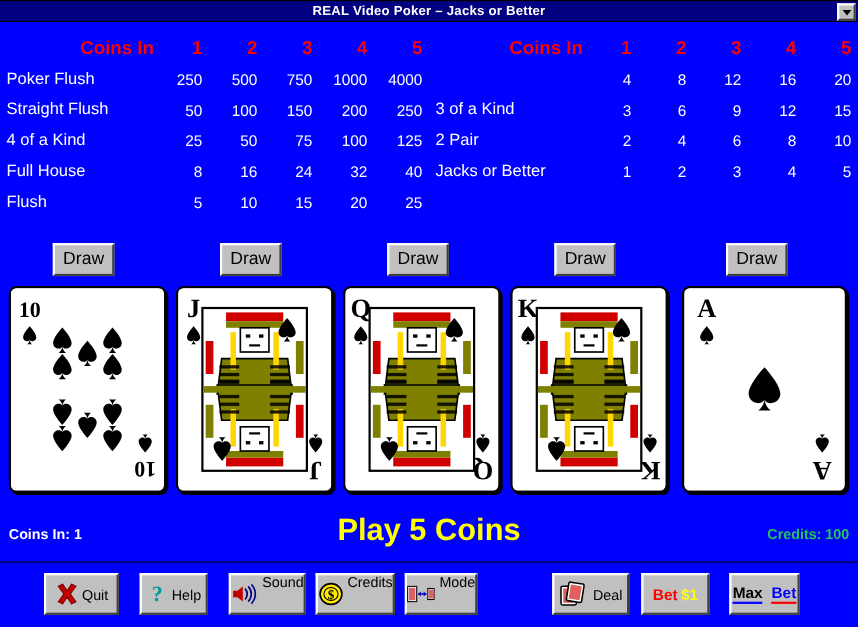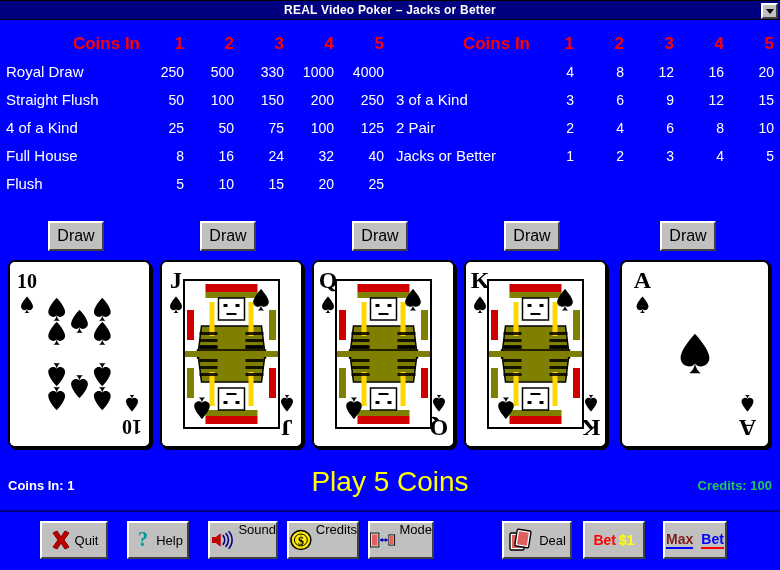--- a/index.html
+++ b/index.html
@@ -78,21 +78,21 @@
   #coins-in {
     position: absolute; left: 8px; top: 478px;
     color: #ffffff; font-size: 13px; font-weight: bold;
   }
   #credits {
     position: absolute; right: 8px; top: 478px;
     color: #22c55e; font-size: 13px; font-weight: bold;
   }
   #play-msg {
     position: absolute; left: 0; top: 466px; width: 780px; text-align: center;
-    color: #ffff00; font-size: 28px; font-weight: normal;
+    color: #ffff00; font-size: 28px; font-weight: bold;
   }
 
   
   #toolbar-sep {
     position: absolute; left: 0; top: 510px; width: 780px; height: 2px;
     background: #000080;
   }
   .tbtn {
     position: absolute; top: 521px; height: 38px;
     background: #c0c0c0;
@@ -101,21 +101,21 @@
     display: flex; align-items: center; justify-content: center; gap: 3px;
     cursor: pointer; color: #000; font-size: 13px;
   }
   .tbtn .lbl { font-size: 13px; color: #000; align-self: flex-end; padding-bottom: 20px; }
   .tbtn .lbl.mid { align-self: center; padding-bottom: 0; }
   .ico { display: block; }
 
   .bet-lbl { font-size: 14px; font-weight: bold; }
   .bet-red  { color: #ff0000; }
   .bet-yel  { color: #ffff00; }
-  .mx-max { color: #7f1d1d; font-weight: bold; font-size: 14px;
+  .mx-max { color: #000000; font-weight: bold; font-size: 14px;
             border-bottom: 2px solid #0000ff; padding-bottom: 0px; }
   .mx-bet { color: #0000ff; font-weight: bold; font-size: 14px;
             border-bottom: 2px solid #ff0000; padding-bottom: 0px; margin-left: 5px; }
 </style>
 </head>
 <body>
 
 <div id="app">
 
   <div id="titlebar">
@@ -128,24 +128,24 @@
   <div class="paytable" id="paytable-left">
       <div class="pt-row">
         <div class="pt-head-label">Coins In</div>
         <div class="pt-head-num c0">1</div>
         <div class="pt-head-num c1">2</div>
         <div class="pt-head-num c2">3</div>
         <div class="pt-head-num c3">4</div>
         <div class="pt-head-num c4">5</div>
       </div>
       <div class="pt-row">
-        <div class="pt-label">Royal Draw</div>
+        <div class="pt-label">Poker Flush</div>
         <div class="pt-num c0">250</div>
         <div class="pt-num c1">500</div>
-        <div class="pt-num c2">330</div>
+        <div class="pt-num c2">750</div>
         <div class="pt-num c3">1000</div>
         <div class="pt-num c4">4000</div>
       </div>
       <div class="pt-row">
         <div class="pt-label">Straight Flush</div>
         <div class="pt-num c0">50</div>
         <div class="pt-num c1">100</div>
         <div class="pt-num c2">150</div>
         <div class="pt-num c3">200</div>
         <div class="pt-num c4">250</div>

